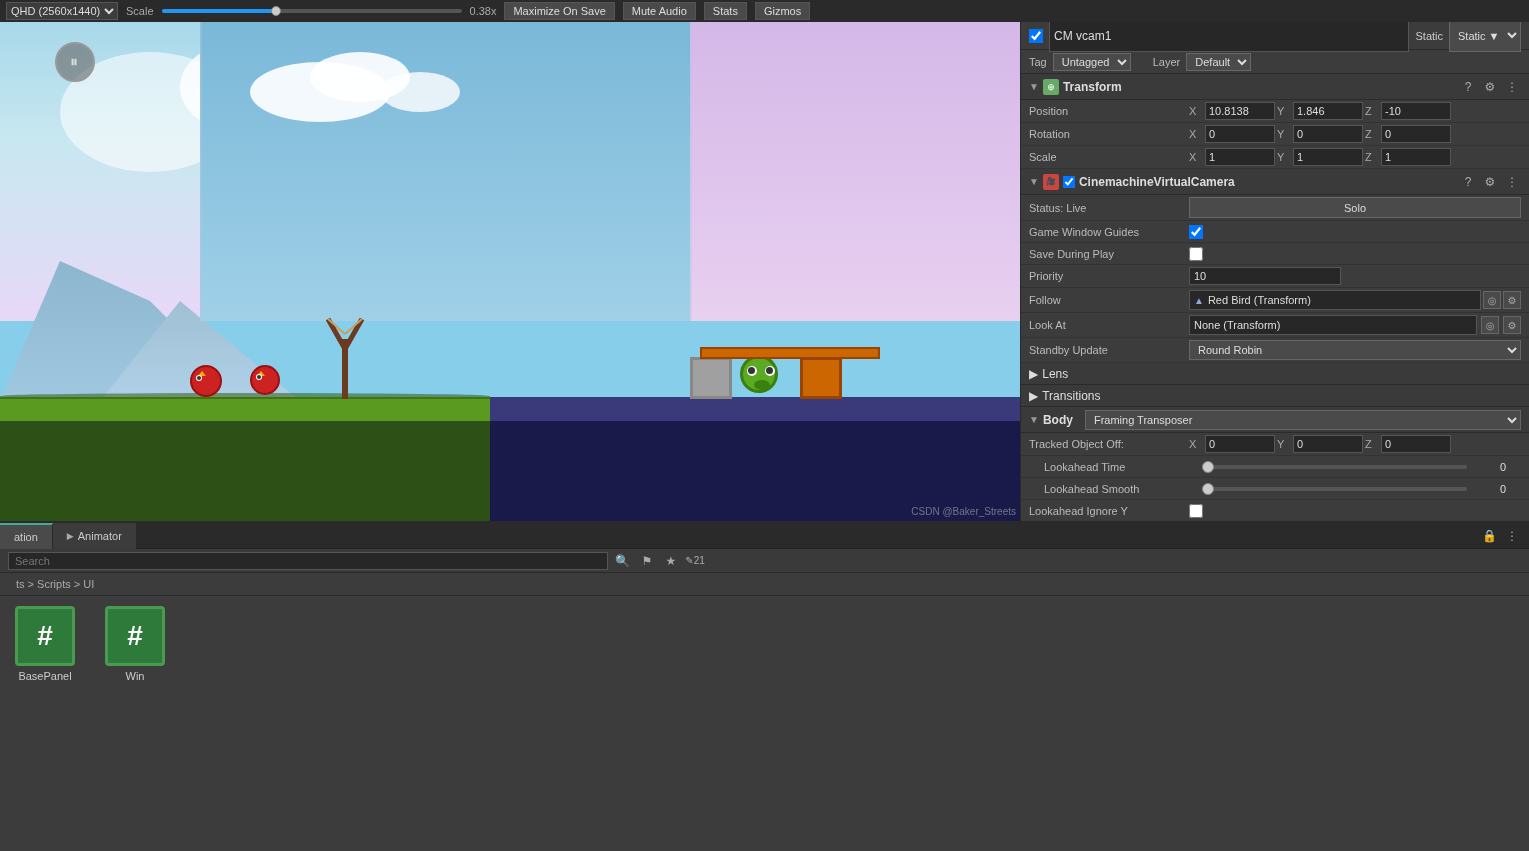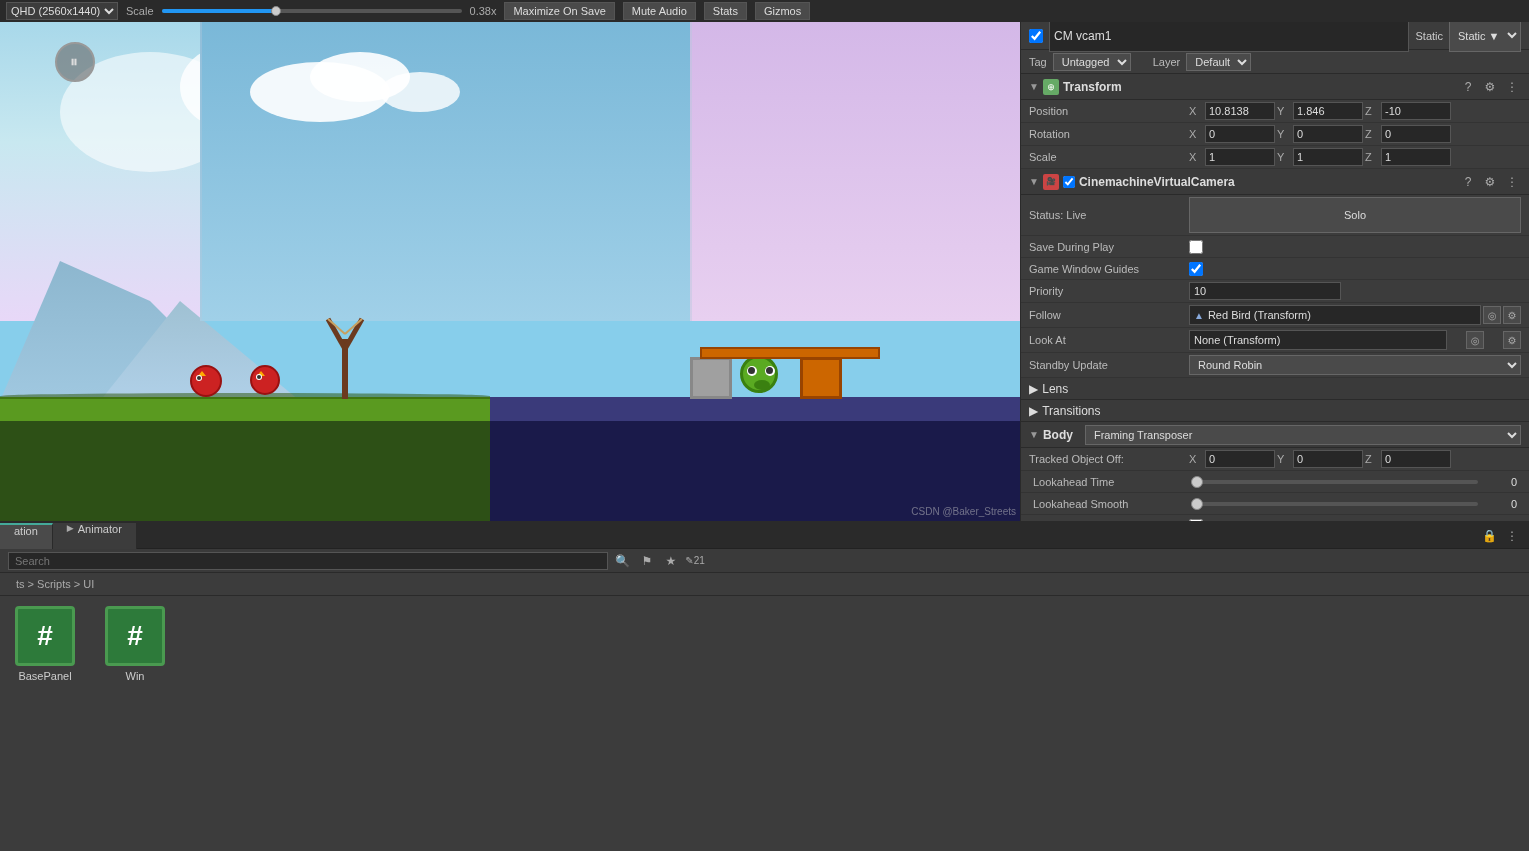--- a/index.html
+++ b/index.html
@@ -191,21 +191,21 @@
       font-size: 11px;
       padding: 8px 3px;
       width: 70px;
     }
 
     
     .solo-btn {
       background: #4a4a4a;
       border: 1px solid #666;
       color: #ddd;
-      height: 36px;
+      height: 21px;
       padding: 0 20px;
       font-size: 11px;
       cursor: pointer;
       flex: 1;
     }
 
     .checkbox-field {
       width: 14px;
       height: 14px;
     }
@@ -261,21 +261,21 @@
       gap: 4px;
       cursor: pointer;
       border-bottom: 1px solid #2a2a2a;
     }
 
     
     .slider-row {
       display: flex;
       align-items: center;
       min-height: 22px;
-      padding: 2px 12px;
+      padding: 2px 23px;
       border-bottom: 1px solid #333;
     }
     .slider-label {
       color: #bbb;
       font-size: 11px;
       width: 160px;
       flex-shrink: 0;
     }
     .slider-track {
       flex: 1;
@@ -324,20 +324,21 @@
       align-items: center;
       gap: 0;
       border-bottom: 1px solid #222;
     }
     .bottom-tab {
       height: 26px;
       padding: 0 14px;
       background: #3c3c3c;
       border-right: 1px solid #2a2a2a;
       display: flex;
+      align-items: center;
       font-size: 11px;
       color: #ccc;
       cursor: pointer;
       gap: 4px;
     }
     .bottom-tab.active {
       background: #4a4a4a;
       border-top: 2px solid #4a9;
     }
 
@@ -670,30 +671,30 @@
       </div>
 
       <div class="insp-row">
         <span class="insp-label">Status: Live</span>
         <div class="insp-value">
           <button class="solo-btn">Solo</button>
         </div>
       </div>
 
       <div class="insp-row">
+        <span class="insp-label">Game Window Guides</span>
+        <div class="insp-value">
+          <input type="checkbox" checked="" class="checkbox-field" style="">
+        </div>
+      </div>
+
+      <div class="insp-row">
         <span class="insp-label">Save During Play</span>
         <div class="insp-value">
           <input type="checkbox" class="checkbox-field" style="">
-        </div>
-      </div>
-
-      <div class="insp-row">
-        <span class="insp-label">Game Window Guides</span>
-        <div class="insp-value">
-          <input type="checkbox" checked="" class="checkbox-field" style="">
         </div>
       </div>
 
       <div class="insp-row">
         <span class="insp-label">Priority</span>
         <div class="insp-value">
           <input type="text" class="insp-field" value="10" style="">
         </div>
       </div>
 
@@ -704,21 +705,21 @@
             <span class="target-icon">▲</span>
             <span>Red Bird (Transform)</span>
           </div>
           <button class="target-btn">◎</button>
           <button class="target-btn">⚙</button>
         </div>
       </div>
 
       <div class="insp-row">
         <span class="insp-label">Look At</span>
-        <div class="insp-value" style="display:flex;align-items:center;gap:19px;">
+        <div class="insp-value" style="display:flex;align-items:center;gap:4px;">
           <div class="target-field">
             <span>None (Transform)</span>
           </div>
           <button class="target-btn">◎</button>
           <button class="target-btn">⚙</button>
         </div>
       </div>
 
       <div class="insp-row">
         <span class="insp-label">Standby Update</span>

